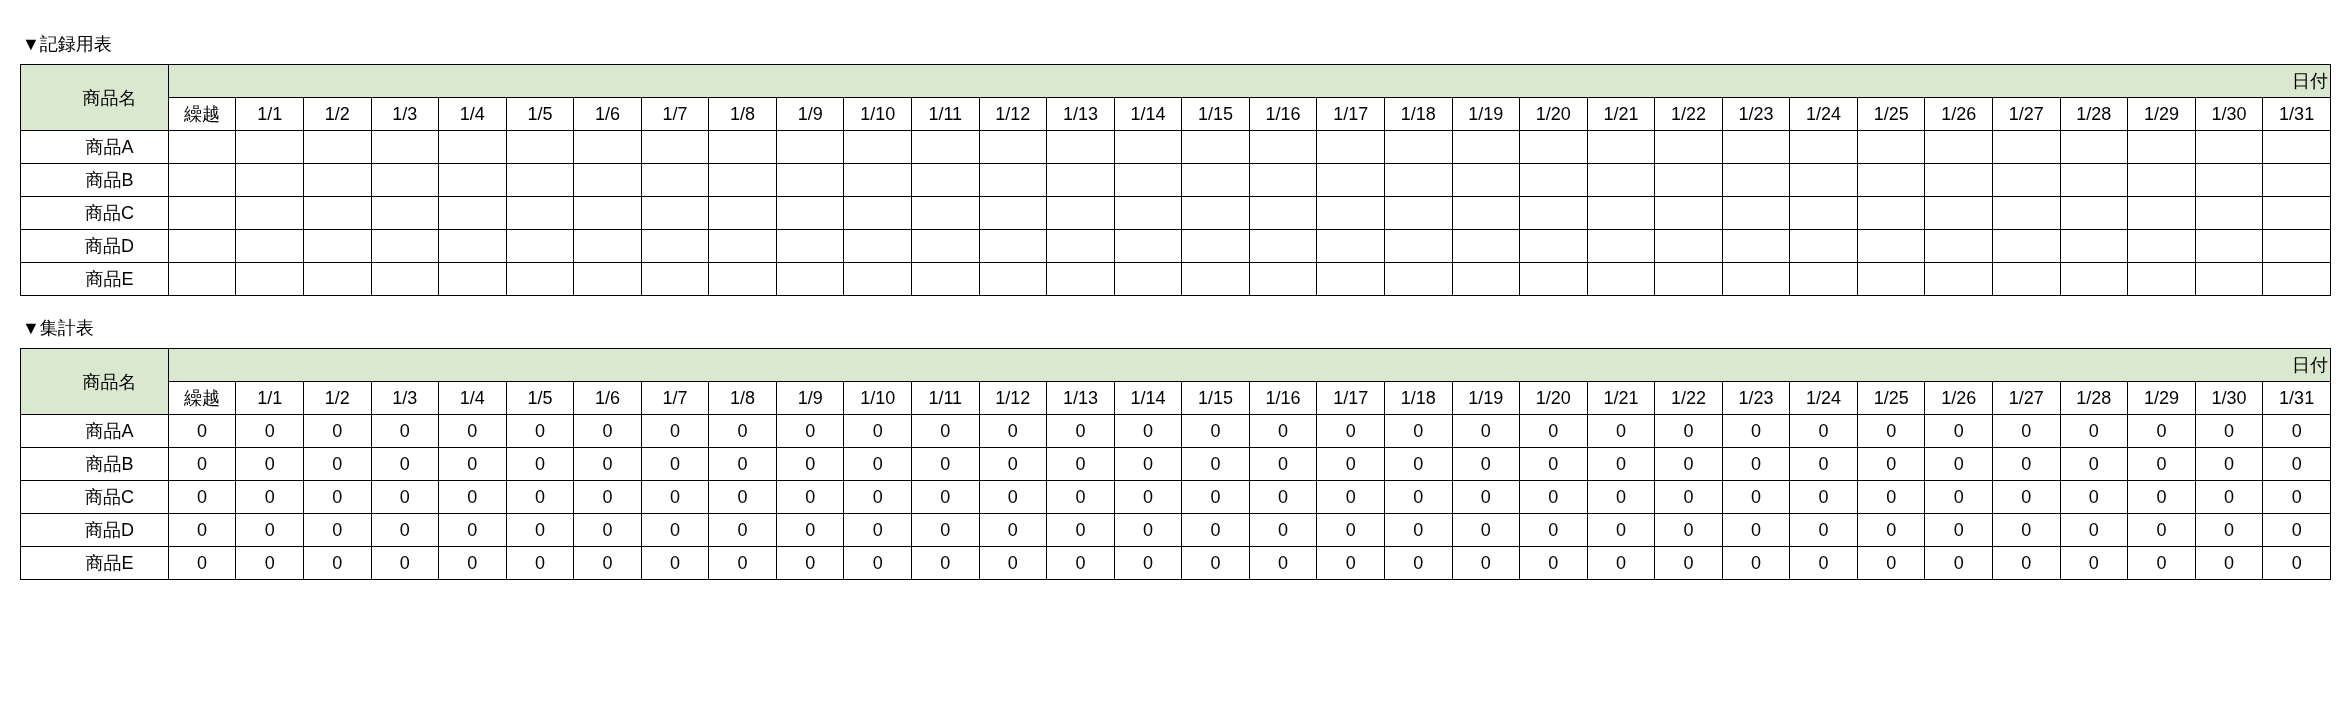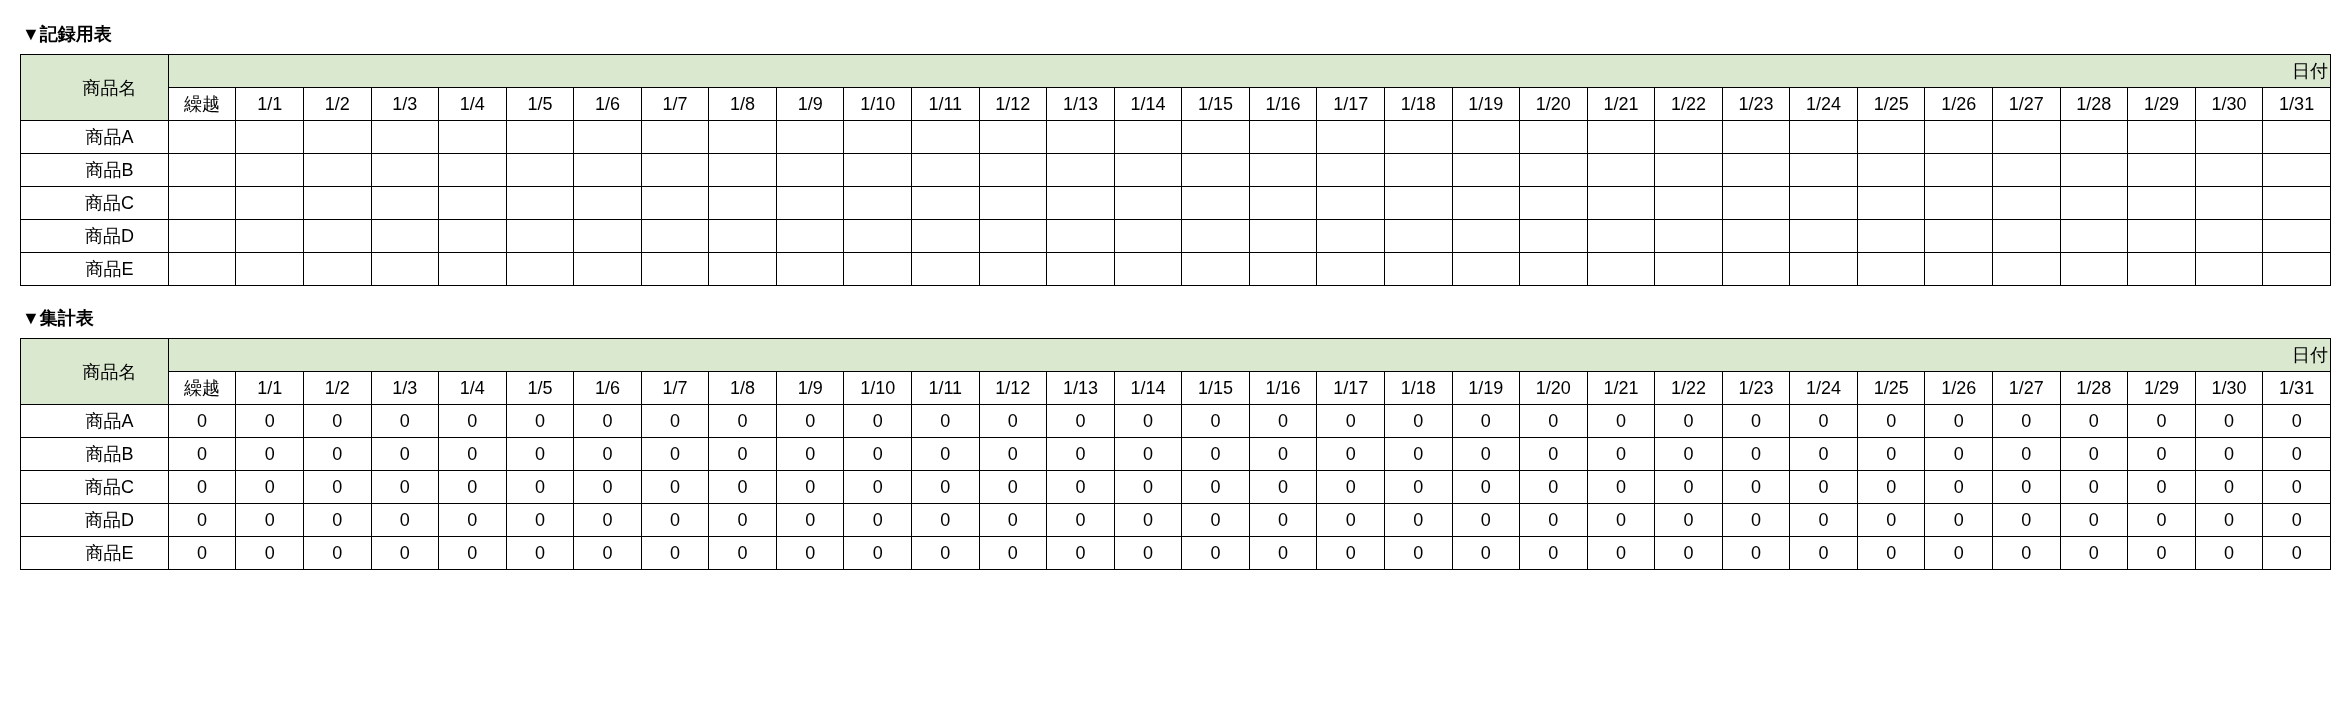--- a/index.html
+++ b/index.html
@@ -5,22 +5,22 @@
     * { box-sizing: border-box; }
     body {
       font-family: "Yu Gothic", "Hiragino Kaku Gothic ProN", "Meiryo", sans-serif;
       background: #fff;
       margin: 0;
       padding: 12px 20px;
       font-size: 18px;
       color: #000;
     }
     .section-title {
-      font-weight: 700;
-      margin: 10px 0 8px 2px;
+      font-weight: 400;
+      margin: 20px 0 8px 2px;
     }
     table {
       border-collapse: collapse;
       width: 100%;
       table-layout: fixed;
       margin-bottom: 20px;
     }
     th, td {
       border: 1px solid #000;
       text-align: center;

